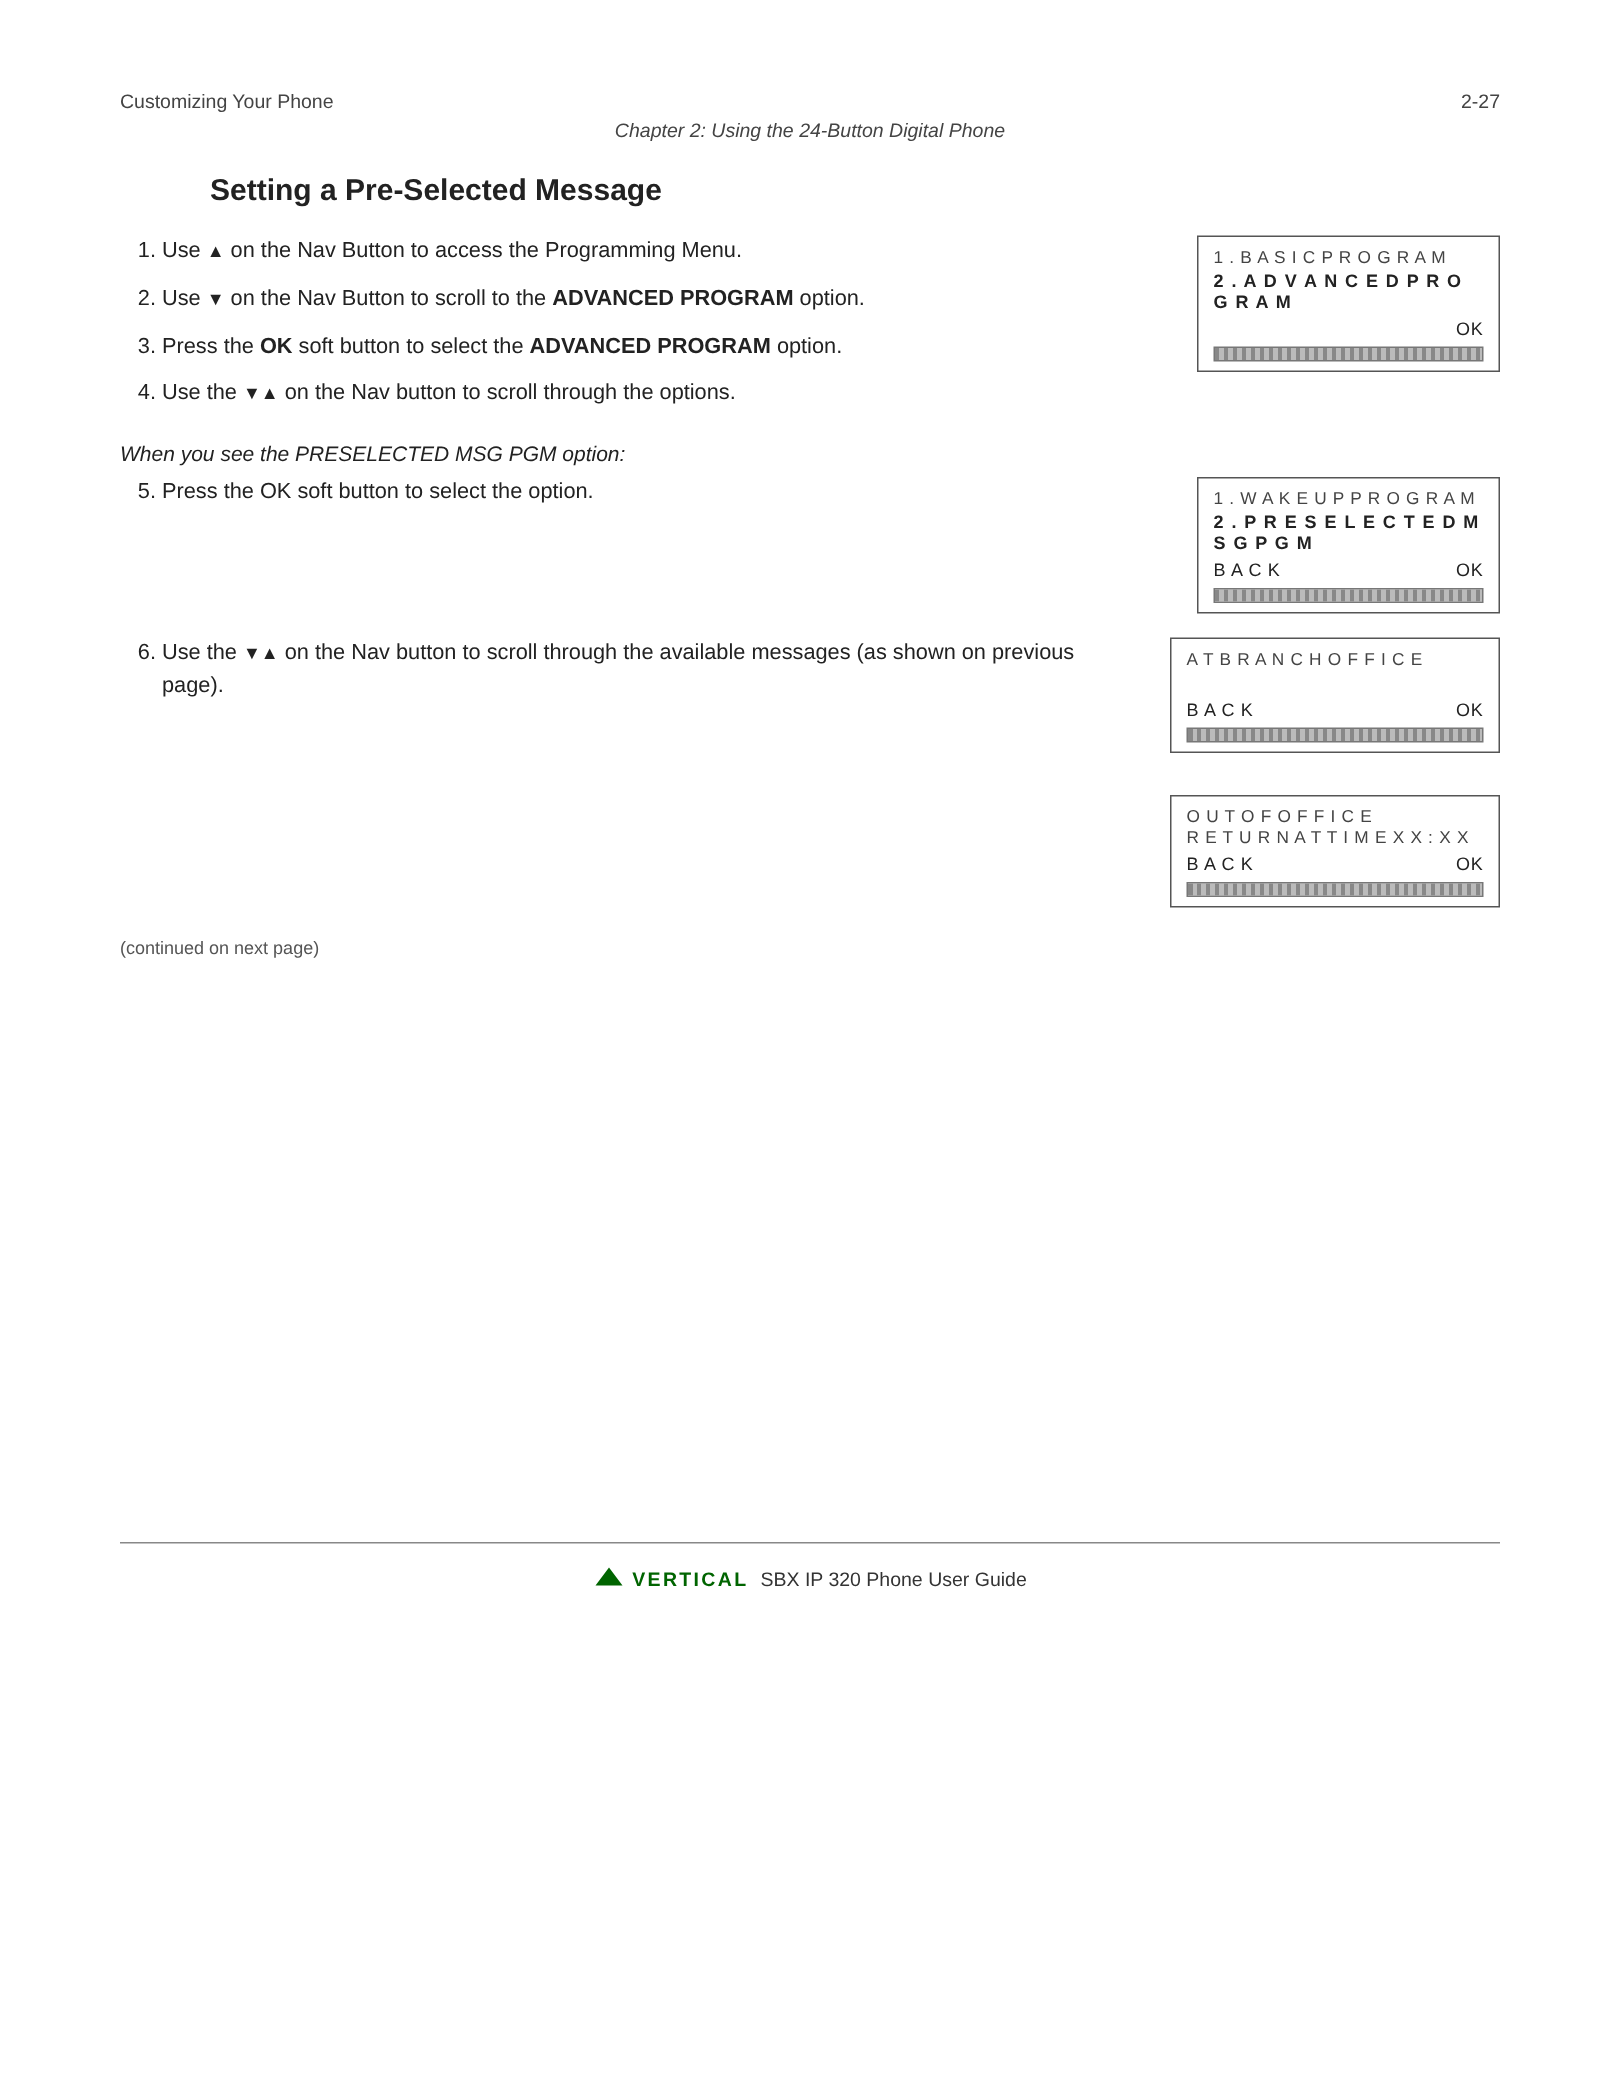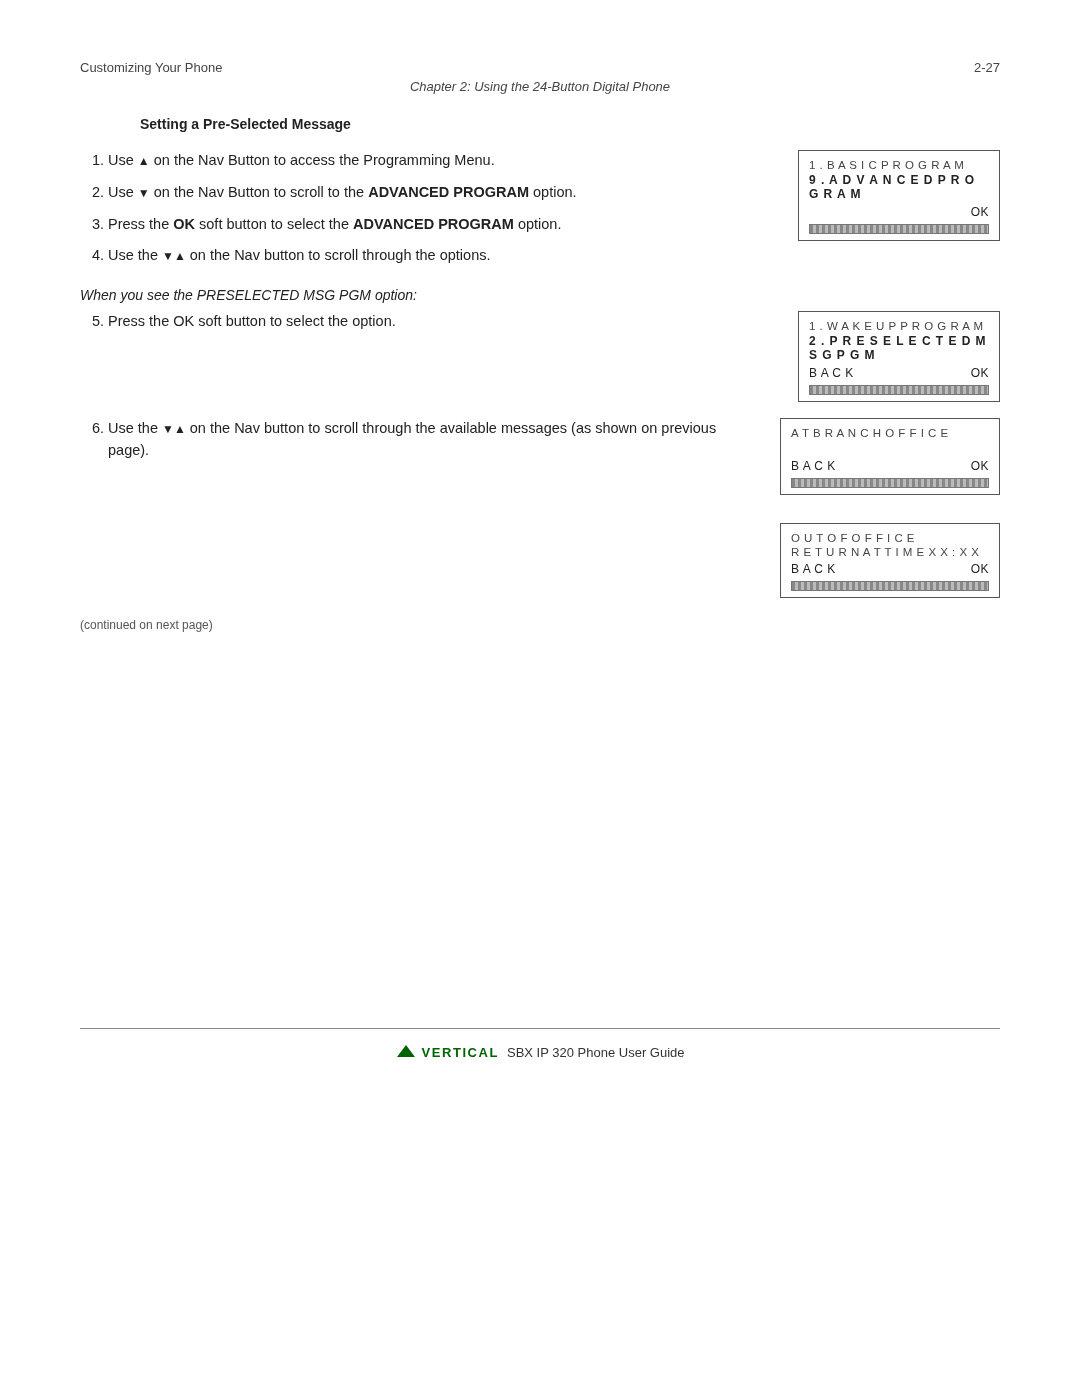--- a/index.html
+++ b/index.html
@@ -40,21 +40,21 @@
     .page-subheader {
       text-align: center;
       font-style: italic;
       font-size: 13px;
       color: #444;
       margin-bottom: 22px;
     }
 
     
     .section-title {
-      font-size: 14px;
+      font-size: 20px;
       font-weight: bold;
       margin-bottom: 18px;
       margin-left: 60px;
     }
 
     
     .two-col {
       display: flex;
       align-items: flex-start;
       gap: 48px;
@@ -250,21 +250,21 @@
           Press the <span class="bold">OK</span> soft button to select the <span class="bold">ADVANCED PROGRAM</span> option.
         </li>
         <li>
           Use the <span class="tri-down">▼</span><span class="tri-up">▲</span>  on the Nav button to scroll through the options.
         </li>
       </ol>
     </div>
     <div class="screens-col">
       <div class="phone-screen">
         <div class="line1">1 . B A S I C  P R O G R A M</div>
-        <div class="line-bold">9 . A D V A N C E D  P R O G R A M</div>
+        <div class="line-bold">2 . A D V A N C E D  P R O G R A M</div>
         <div class="bottom-row">
           <span></span>
           <span class="ok-label" style="position:relative;right:auto;bottom:auto;">OK</span>
         </div>
         <div class="nav-bar"></div>
       </div>
     </div>
   </div>
 
   <div class="italic-note" style="margin-left:0; margin-bottom:8px;">When you see the PRESELECTED MSG PGM option:</div>

